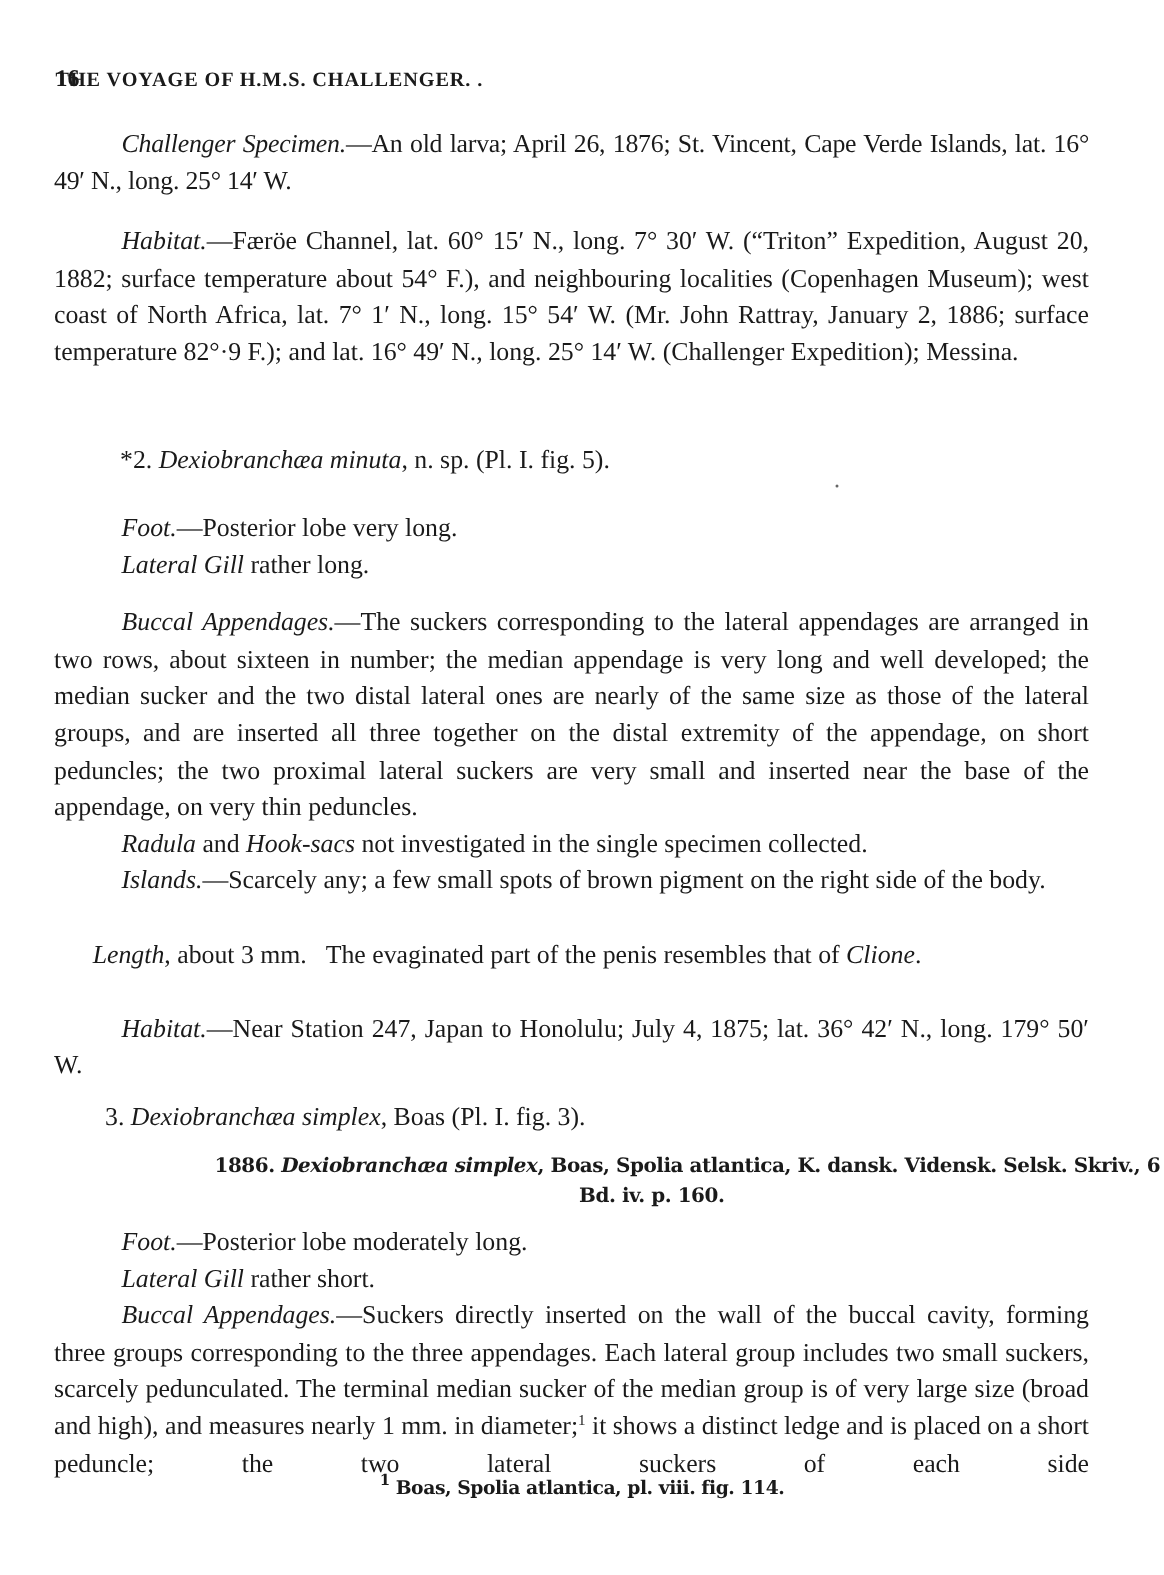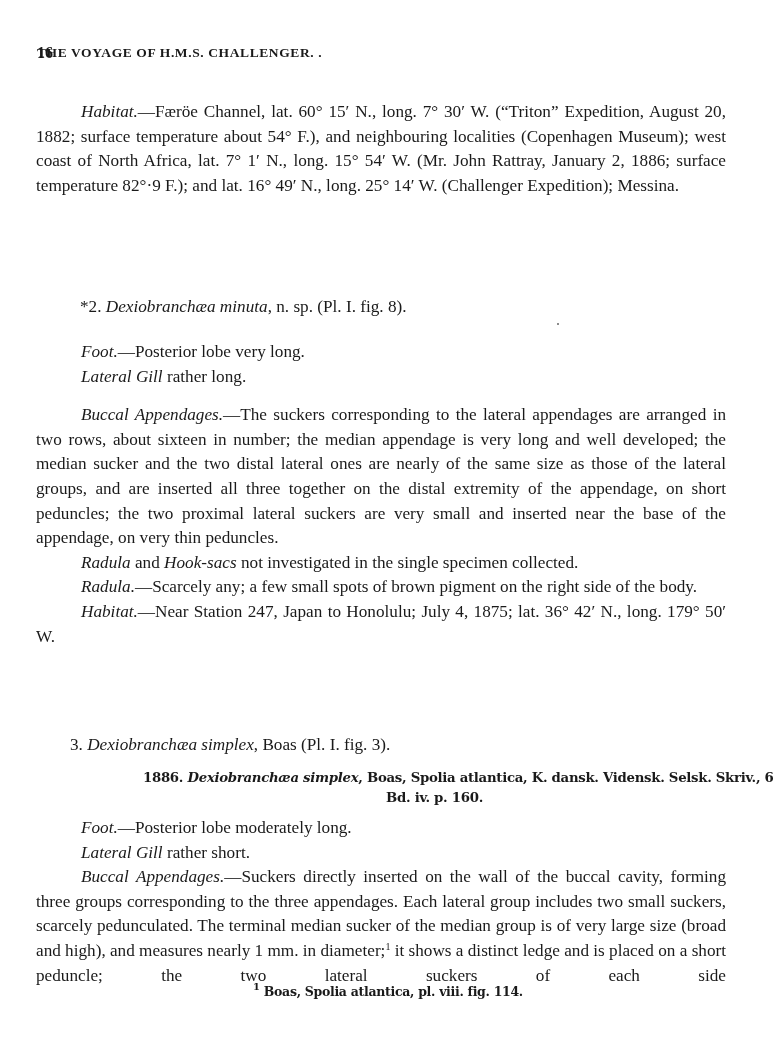--- a/index.html
+++ b/index.html
@@ -43,46 +43,52 @@
 <body>
 
 <div class="page">
 
   <div class="running-head">
     <span class="page-num">16</span>
     <div class="title">THE VOYAGE OF H.M.S. CHALLENGER.  .</div>
   </div>
 
   <div class="block" style="top:84px;">
+    <p style="letter-spacing:-0.15px;">
+      <i>Challenger Specimen.</i><span>—An old larva; April 26, 1876; St. Vincent, Cape Verde Islands, lat. 16° 49′ N., long. 25° 14′ W.</span>
+    </p>
     <p style="margin-top:16px;">
       <i>Habitat.</i><span>—Færöe Channel, lat. 60° 15′ N., long. 7° 30′ W. (“Triton” Expedition, August 20, 1882; surface temperature about 54° F.), and neighbouring localities (Copenhagen Museum); west coast of North Africa, lat. 7° 1′ N., long. 15° 54′ W. (Mr. John Rattray, January 2, 1886; surface temperature 82°·9 F.); and lat. 16° 49′ N., long. 25° 14′ W. (Challenger Expedition); Messina.</span>
     </p>
   </div>
 
   <div class="species-head" style="left:80px; top:295px;">
     <span>*2.</span>
-    <i>Dexiobranchæa minuta</i><span>, n. sp. (Pl. I. fig. 8).</span>
+    <i>Dexiobranchæa minuta</i><span>, n. sp. (Pl. I. fig. 5).</span>
   </div>
   <div class="fleck" style="left:557px; top:323px;"></div>
 
   <div class="block" style="top:340px;">
     <p>
       <i>Foot.</i><span>—Posterior lobe very long.</span>
     </p>
     <p>
       <i>Lateral Gill</i><span> rather long.</span>
     </p>
     <p style="margin-top:14px;">
       <i>Buccal Appendages.</i><span>—The suckers corresponding to the lateral appendages are arranged in two rows, about sixteen in number; the median appendage is very long and well developed; the median sucker and the two distal lateral ones are nearly of the same size as those of the lateral groups, and are inserted all three together on the distal extremity of the appendage, on short peduncles; the two proximal lateral suckers are very small and inserted near the base of the appendage, on very thin peduncles.</span>
     </p>
     <p>
       <i>Radula</i><span> and </span><i>Hook-sacs</i><span> not investigated in the single specimen collected.</span>
     </p>
     <p>
-      <i>Radula.</i><span>—Scarcely any; a few small spots of brown pigment on the right side of the body.</span>
+      <i>Islands.</i><span>—Scarcely any; a few small spots of brown pigment on the right side of the body.</span>
+    </p>
+    <p style="white-space:pre-wrap;">
+      <i>Length</i><span>, about 3 mm.   The evaginated part of the penis resembles that of </span><i>Clione</i><span>.</span>
     </p>
     <p>
       <i>Habitat.</i><span>—Near Station 247, Japan to Honolulu; July 4, 1875; lat. 36° 42′ N., long. 179° 50′ W.</span>
     </p>
   </div>
 
   <div class="species-head" style="left:70px; top:733px;">
     <span>3.</span>
     <i>Dexiobranchæa simplex</i><span>, Boas (Pl. I. fig. 3).</span>
   </div>

